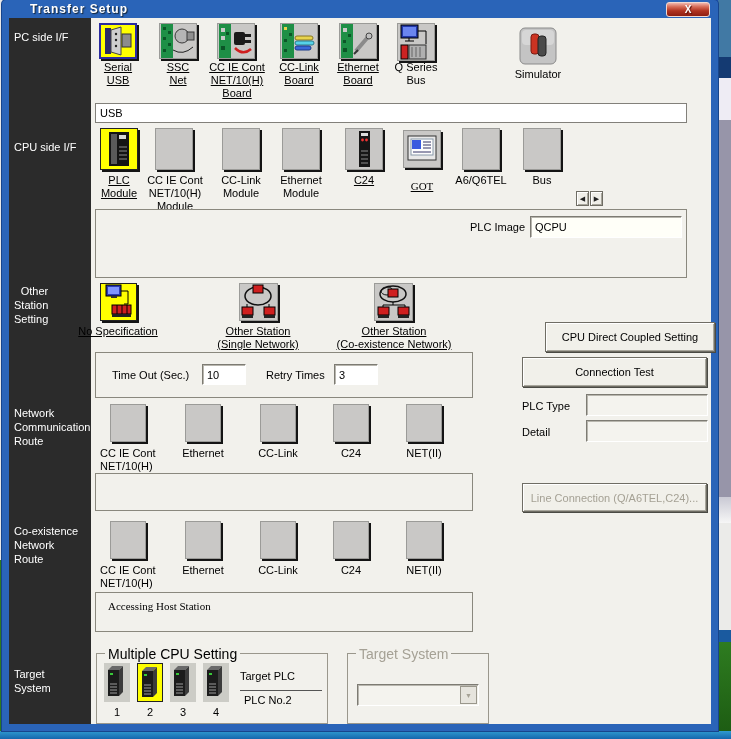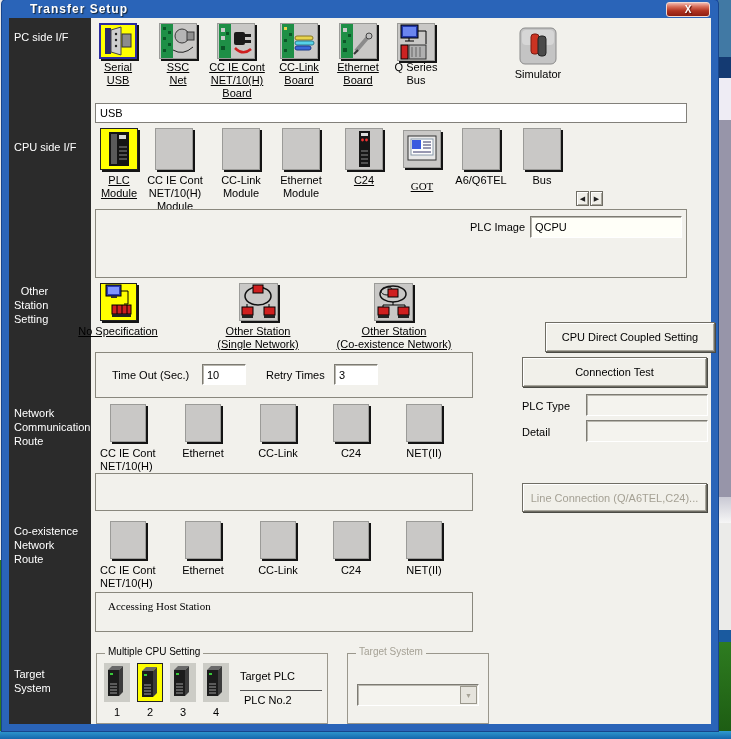--- a/index.html
+++ b/index.html
@@ -52,21 +52,21 @@
   .btn { position:absolute; background:#f1f0ea; border:1px solid #6f6d64;
     box-shadow:inset 1px 1px 0 #fff, inset -1px -1px 0 #a8a69c, 1px 1px 0 #4a4a44;
     font-size:11px; color:#000; display:flex; align-items:center; justify-content:center; cursor:pointer; }
   .btn-default { border:2px solid #000; }
   .btn-disabled { color:#a5a195; cursor:default; }
   .arrow-btn { position:absolute; width:13px; height:15px; background:#efeee8;
     border:1px solid #6f6d64; box-shadow:inset 1px 1px 0 #fff, inset -1px -1px 0 #a8a69c;
     font-size:7px; color:#222; display:flex; align-items:center; justify-content:center; cursor:pointer; }
   .group { position:absolute; border:1px solid #9a978c; }
   .legend { position:absolute; top:-8px; left:8px; background:#f2f1ec; padding:0 3px;
-    font-size:10px; color:#000; white-space:nowrap; }
+    font-size:14px; color:#000; white-space:nowrap; }
   .legend-disabled { color:#a5a195; }
   .hline { position:absolute; border-top:1px solid #555; }
   .combo { position:absolute; background:#f4f3ee; border:1px solid;
     border-color:#7d7b73 #fff #fff #7d7b73; box-shadow:inset 1px 1px 0 #b8b6ae; }
   .combo-btn { position:absolute; right:1px; top:1px; width:17px; height:18px;
     background:#e6e4dd; border:1px solid #9a978c; color:#a5a195; font-size:7px;
     display:flex; align-items:center; justify-content:center; }
 </style>
 </head>
 <body>

